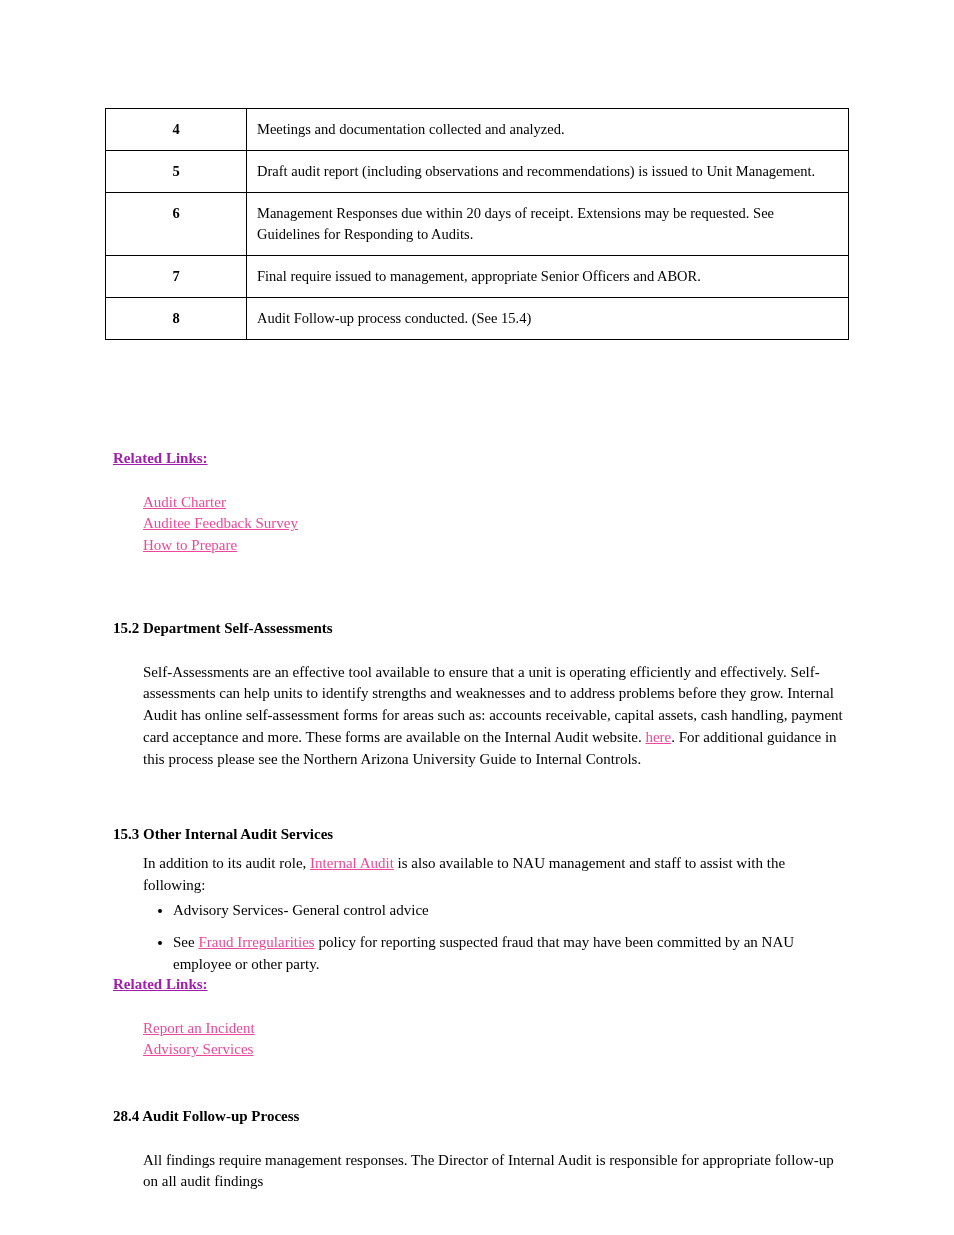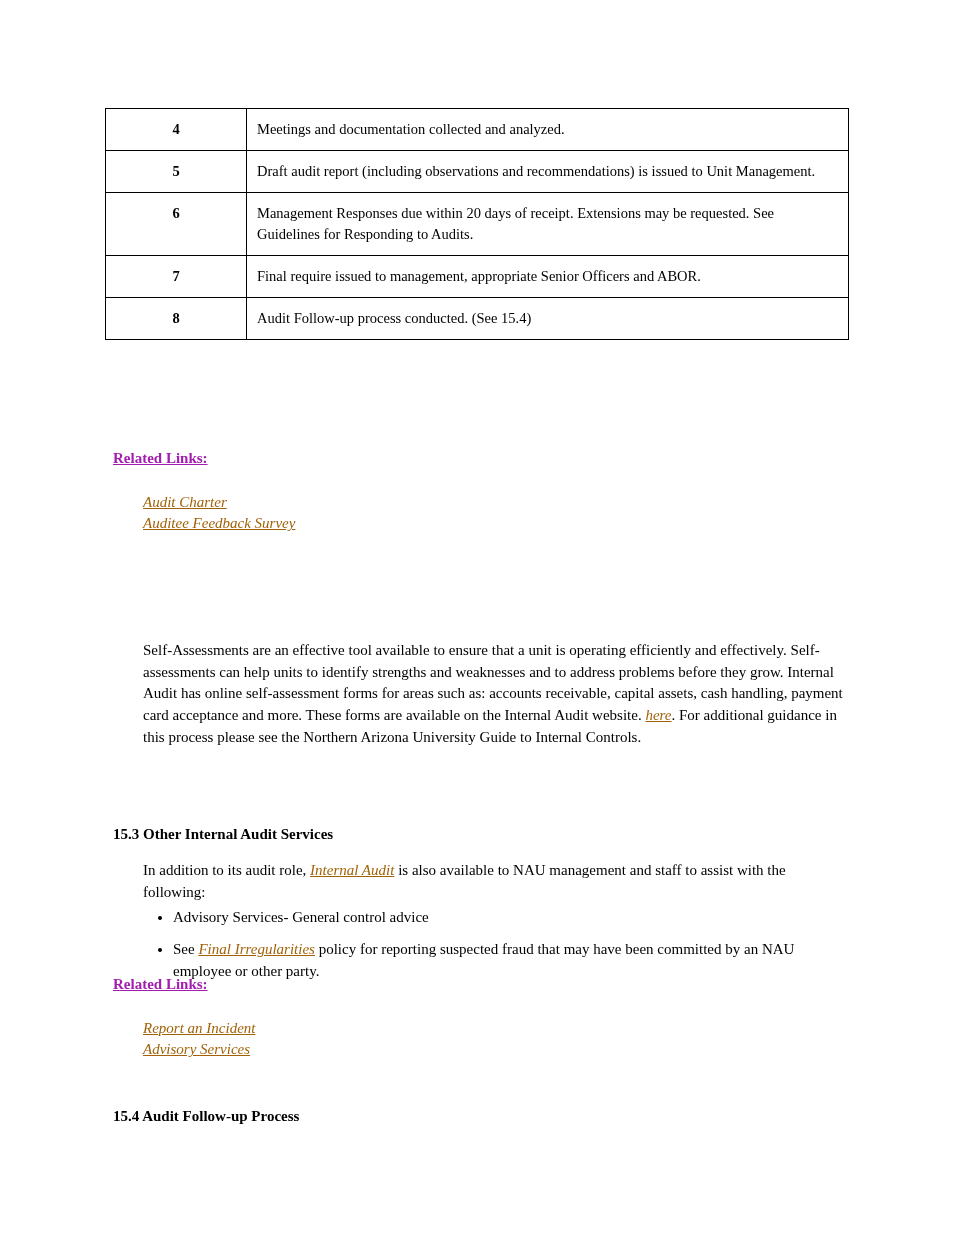--- a/index.html
+++ b/index.html
@@ -15,23 +15,22 @@
     line-height: 1.45;
   }
   .page {
     position: relative;
     width: 954px;
     min-height: 1235px;
     box-sizing: border-box;
     padding: 0;
   }
   a.link {
-    color: #a16207;
+    color: #ec4899;
     text-decoration: underline;
-    font-style: italic;
   }
   .gray-u {
     color: #a21caf;
     text-decoration: underline;
   }
 
   
   table.steps {
     position: absolute;
     left: 105px;
@@ -64,21 +63,21 @@
   ul.bullets {
     margin: 4px 0 0 0;
     padding-left: 60px;
     list-style: disc;
   }
   ul.bullets li {
     margin-bottom: 10px;
   }
   p { margin: 0; }
 
-  .block-spacing { margin-top: 14px; }
+  .block-spacing { margin-top: 7px; }
 
   .topic-body {
     margin-left: 30px;
   }
 </style>
 </head>
 <body>
 
 <div class="page">
 
@@ -105,48 +104,53 @@
         <td>Audit Follow-up process conducted. (See 15.4)</td>
       </tr>
     </tbody>
   </table>
 
   <div class="sec" style="top:448px;">
     <p class="bold"><span class="gray-u">Related Links:</span></p>
     <p>&nbsp;</p>
     <p class="indent1"><a class="link">Audit Charter</a></p>
     <p class="indent1"><a class="link">Auditee Feedback Survey</a></p>
+    <p class="indent1"><a class="link">How to Prepare</a></p>
   </div>
 
   <div class="sec" style="top:618px;">
+    <p class="bold">15.2 Department Self-Assessments</p>
     <p>&nbsp;</p>
     <div class="topic-body">
       <span>Self-Assessments are an effective tool available to ensure that a unit is operating efficiently and effectively. Self-assessments can help units to identify strengths and weaknesses and to address problems before they grow. Internal Audit has online self-assessment forms for areas such as:  accounts receivable, capital assets, cash handling, payment card acceptance and more. These forms are available on the Internal Audit website.</span>
       <a class="link">here</a><span>. For additional guidance in this process please see the Northern Arizona University Guide to Internal Controls.</span>
     </div>
   </div>
 
   <div class="sec" style="top:824px;">
     <p class="bold">15.3 Other Internal Audit Services</p>
     <div class="topic-body block-spacing">
       <span>In addition to its audit role, </span><a class="link">Internal Audit</a><span> is also available to NAU management and staff to assist with the following:</span>
     </div>
     <ul class="bullets">
       <li><span>Advisory Services- General control advice</span></li>
       <li>
-        <span>See </span><a class="link">Final Irregularities</a><span> policy for reporting suspected fraud that may have been committed by an NAU employee or other party.</span>
+        <span>See </span><a class="link">Fraud Irregularities</a><span> policy for reporting suspected fraud that may have been committed by an NAU employee or other party.</span>
       </li>
     </ul>
   </div>
 
   <div class="sec" style="top:974px;">
     <p class="bold"><span class="gray-u">Related Links:</span></p>
     <p>&nbsp;</p>
     <p class="indent1"><a class="link">Report an Incident</a></p>
     <p class="indent1"><a class="link">Advisory Services</a></p>
   </div>
 
   <div class="sec" style="top:1106px;">
-    <p class="bold">15.4 Audit Follow-up Process</p>
+    <p class="bold">28.4 Audit Follow-up Process</p>
     <p>&nbsp;</p>
+    <div class="topic-body">
+      <span>All findings require management responses. The Director of Internal Audit is responsible for appropriate follow-up on all audit findings</span>
+    </div>
   </div>
 
 </div>
 
 </body></html>

